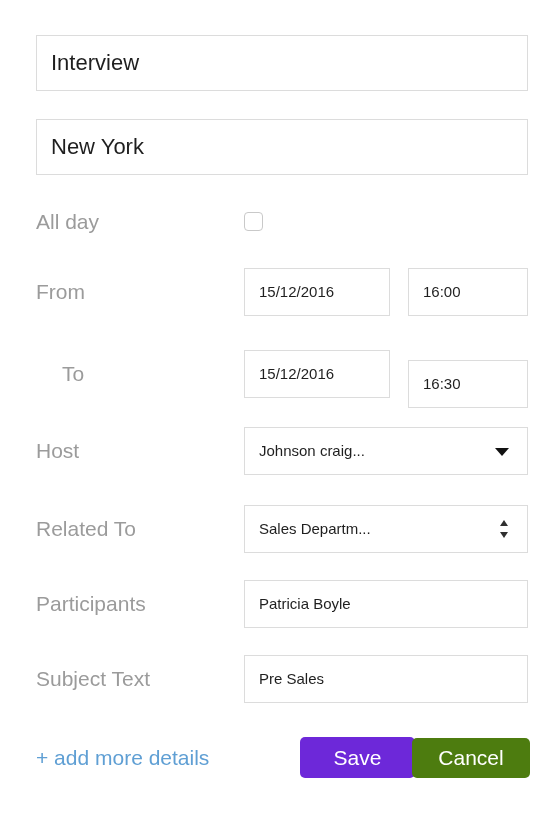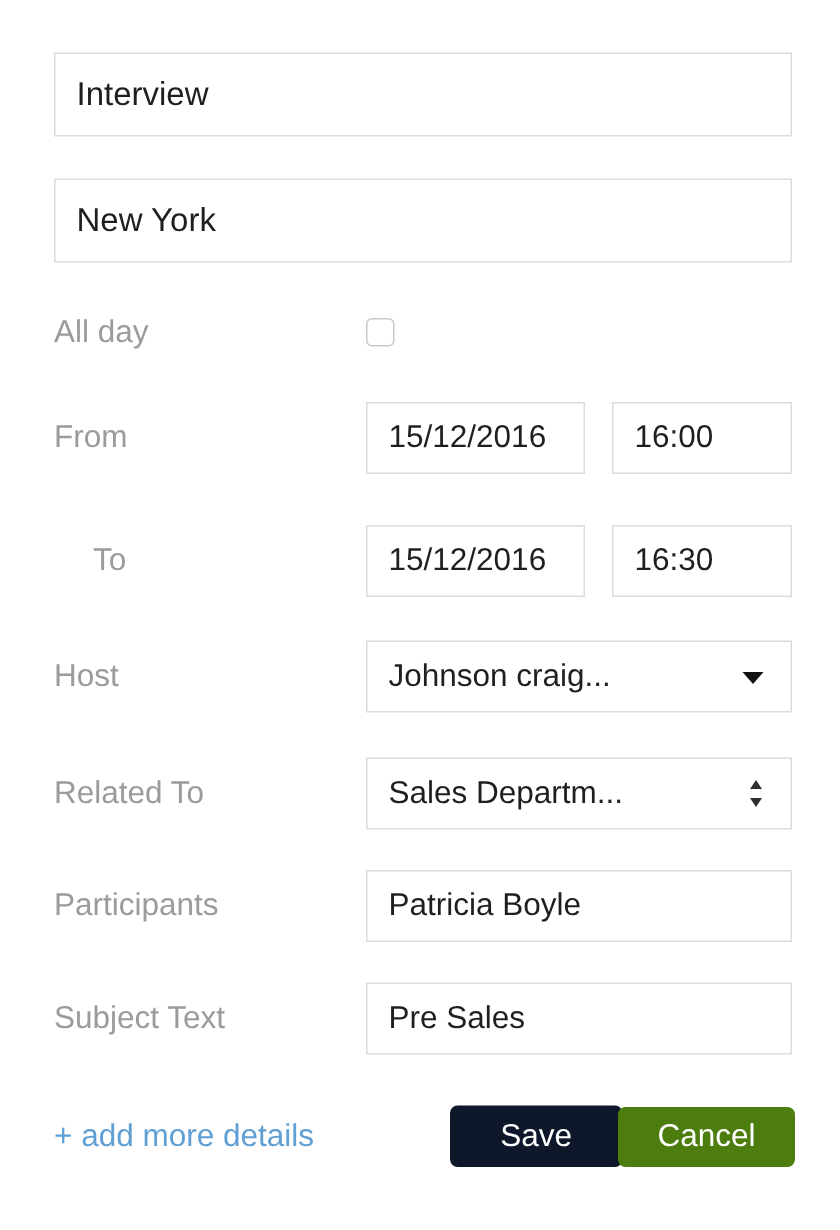--- a/index.html
+++ b/index.html
@@ -23,21 +23,21 @@
     border-radius: 24px;
   }
 
   
   .box {
     position: absolute;
     box-sizing: border-box;
     background: #ffffff;
     border: 1px solid #dcdcdc;
     color: #1f1f1f;
-    font-size: 21px;
+    font-size: 15px;
     line-height: 46px;
     padding: 0 14px;
     white-space: nowrap;
     overflow: hidden;
     font-family: "Liberation Sans", sans-serif;
   }
 
   .box.full   { left: 36px;  width: 492px; height: 56px; line-height: 54px; font-size: 22px; }
   .box.field  { left: 244px; width: 284px; height: 48px; }
   .box.date   { left: 244px; width: 146px; height: 48px; }
@@ -117,42 +117,42 @@
     box-sizing: border-box;
     border: none;
     border-radius: 5px;
     color: #ffffff;
     font-size: 21px;
     font-family: "Liberation Sans", sans-serif;
     text-align: center;
     cursor: pointer;
     padding: 0;
   }
-  .btn.save   { left: 300px; top: 737px; width: 115px;  height: 41px; line-height: 41px; background: #0f172a; }
+  .btn.save   { left: 300px; top: 737px; width: 115px;  height: 41px; line-height: 41px; background: #6d28d9; }
   .btn.cancel { left: 412px; top: 738px; width: 118px; height: 40px; line-height: 40px; background: #4d7c0f; }
 </style>
 </head>
 <body>
 
 <div class="form">
 
   <div class="box full" style="top:35px;" placeholder="Title">Interview</div>
 
   <div class="box full" style="top:119px;" placeholder="Location">New York</div>
 
   <div class="label" style="top:198px;">All day</div>
   <div class="checkbox" style="top:212px;"></div>
 
   <div class="label" style="top:268px;">From</div>
   <div class="box date" style="top:268px;">15/12/2016</div>
   <div class="box time" style="top:268px;">16:00</div>
 
   <div class="label" style="top:350px;margin-left:26px;">To</div>
   <div class="box date" style="top:350px;">15/12/2016</div>
-  <div class="box time" style="top:350px;">16:30</div>
+  <div class="box time" style="top:360px;">16:30</div>
 
   <div class="label" style="top:427px;">Host</div>
   <div class="box field" style="top:427px;">
     <span>Johnson craig...</span>
     <span class="caret-down"></span>
   </div>
 
   <div class="label" style="top:505px;">Related To</div>
   <div class="box field" style="top:505px;">
     <span>Sales Departm...</span>

